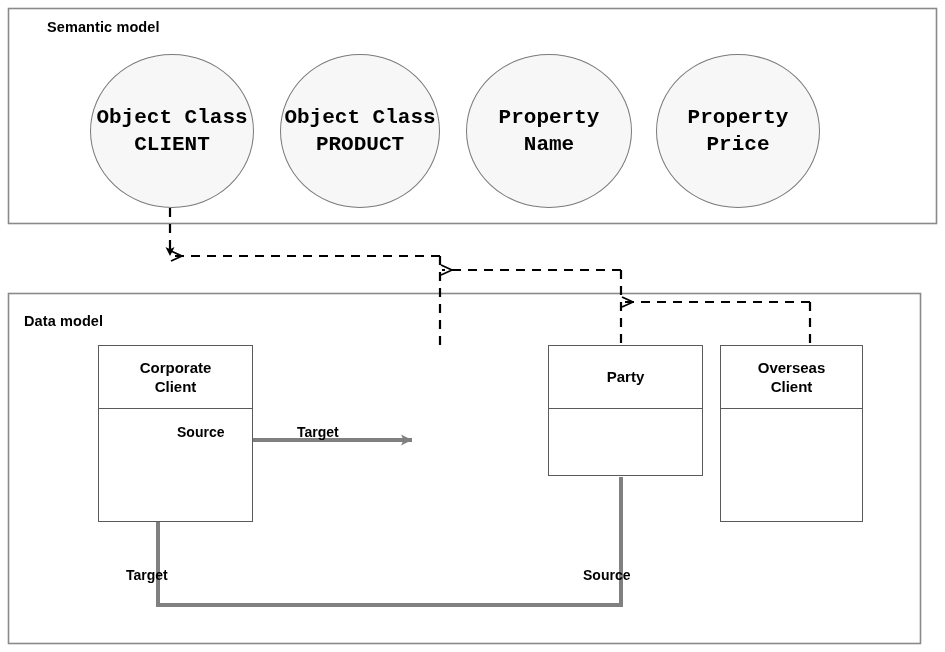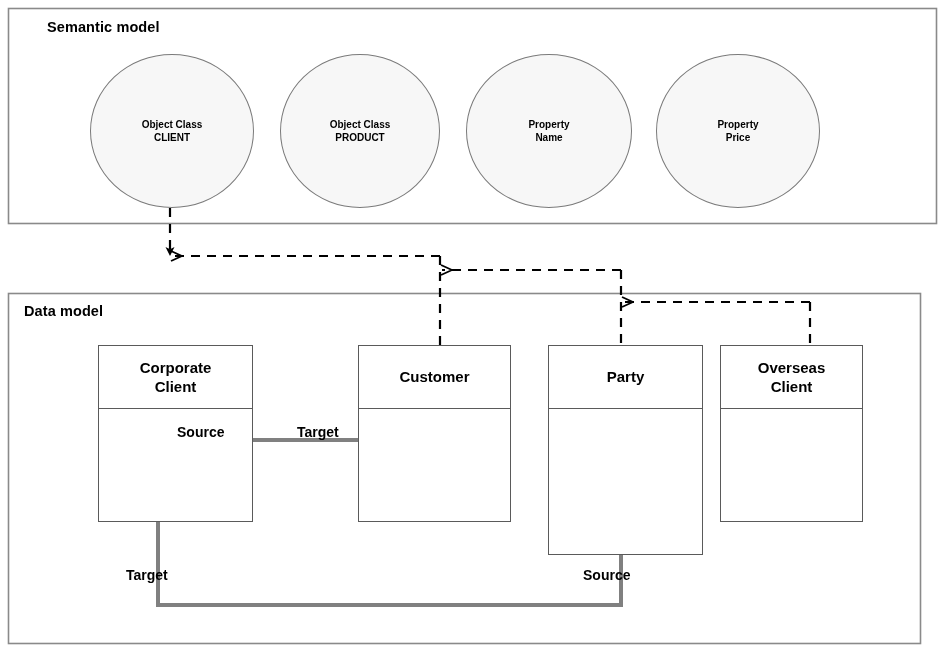--- a/index.html
+++ b/index.html
@@ -27,39 +27,40 @@
   }
   .panel-title {
     position: absolute;
     font-size: 14.5px;
     font-weight: bold;
     color: #000000;
     letter-spacing: 0.1px;
     white-space: nowrap;
   }
   #semantic-title { left: 24px; top: 19px; margin-left: 23px; }
-  #data-title { left: 24px; top: 303px; }
+  #data-title { left: 24px; top: 313px; }
 
   .node-circle {
     position: absolute;
     border-radius: 50%;
     background: #f7f7f7;
     border: 1.3px solid #7a7a7a;
     box-sizing: border-box;
     display: flex;
     align-items: center;
     justify-content: center;
     text-align: center;
   }
   .node-circle .circle-label {
-    font-size: 10px;
+    font-size: 21px;
     font-weight: bold;
     color: #000000;
     line-height: 1.30;
     white-space: pre-line;
+    font-family: Liberation Mono, monospace;
   }
 
   .entity-box {
     position: absolute;
     background: #ffffff;
     border: 1px solid #5a5a5a;
     box-sizing: border-box;
   }
   .entity-header {
     height: 63px;
@@ -158,28 +159,22 @@
   </div>
 
   <div class="entity-box" style="left:98px; top:345px; width:155px; height:177px;">
     <div class="entity-header">
       <span class="entity-label">Corporate
 Client</span>
     </div>
     <div class="entity-body"></div>
   </div>
 
-  <div class="entity-box" style="left:358px; top:345px; width:153px; height:177px;">
-    <div class="entity-header">
-      <span class="entity-label">Customer</span>
-    </div>
-    <div class="entity-body"></div>
-  </div>
 
-  <div class="entity-box" style="left:548px; top:345px; width:155px; height:210px;">
+  <div class="entity-box" style="left:548px; top:345px; width:155px; height:131px;">
     <div class="entity-header">
       <span class="entity-label">Party</span>
     </div>
     <div class="entity-body"></div>
   </div>
 
   <div class="entity-box" style="left:720px; top:345px; width:143px; height:177px;">
     <div class="entity-header">
       <span class="entity-label">Overseas
 Client</span>

